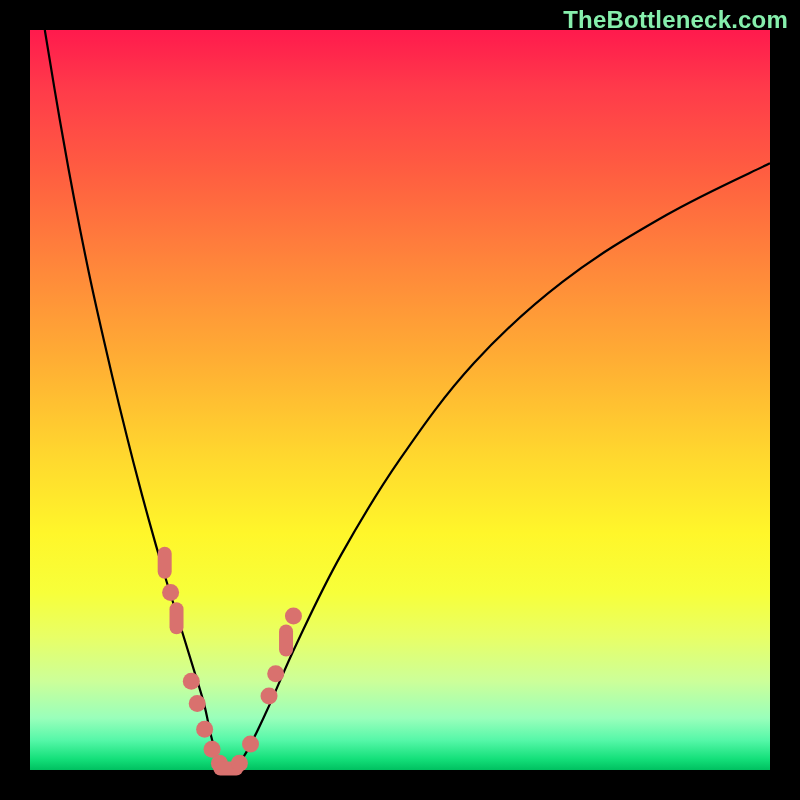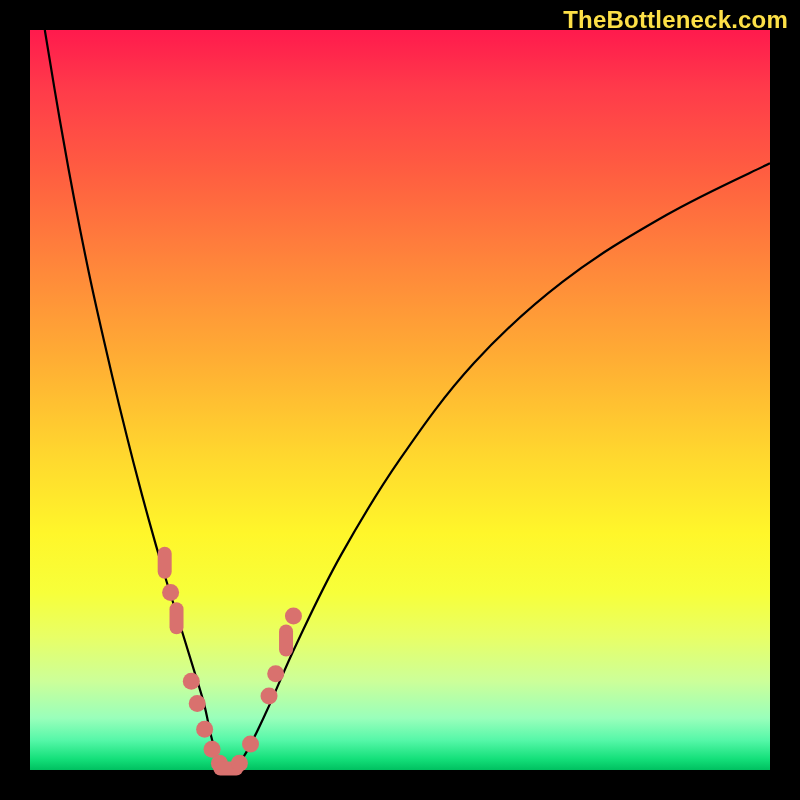--- a/index.html
+++ b/index.html
@@ -32,21 +32,21 @@
       #55f7a8 96%,
       #14e07a 98.5%,
       #00c060 100%);
   }
   .watermark {
     position: absolute;
     top: 6px;
     right: 12px;
     font-size: 24px;
     font-weight: 600;
-    color: #fde047;
+    color: #86efac;
     letter-spacing: 0.2px;
     user-select: none;
   }
   svg.plot {
     position: absolute;
     left: 0; top: 0;
     width: 740px;
     height: 740px;
     overflow: visible;
   }

